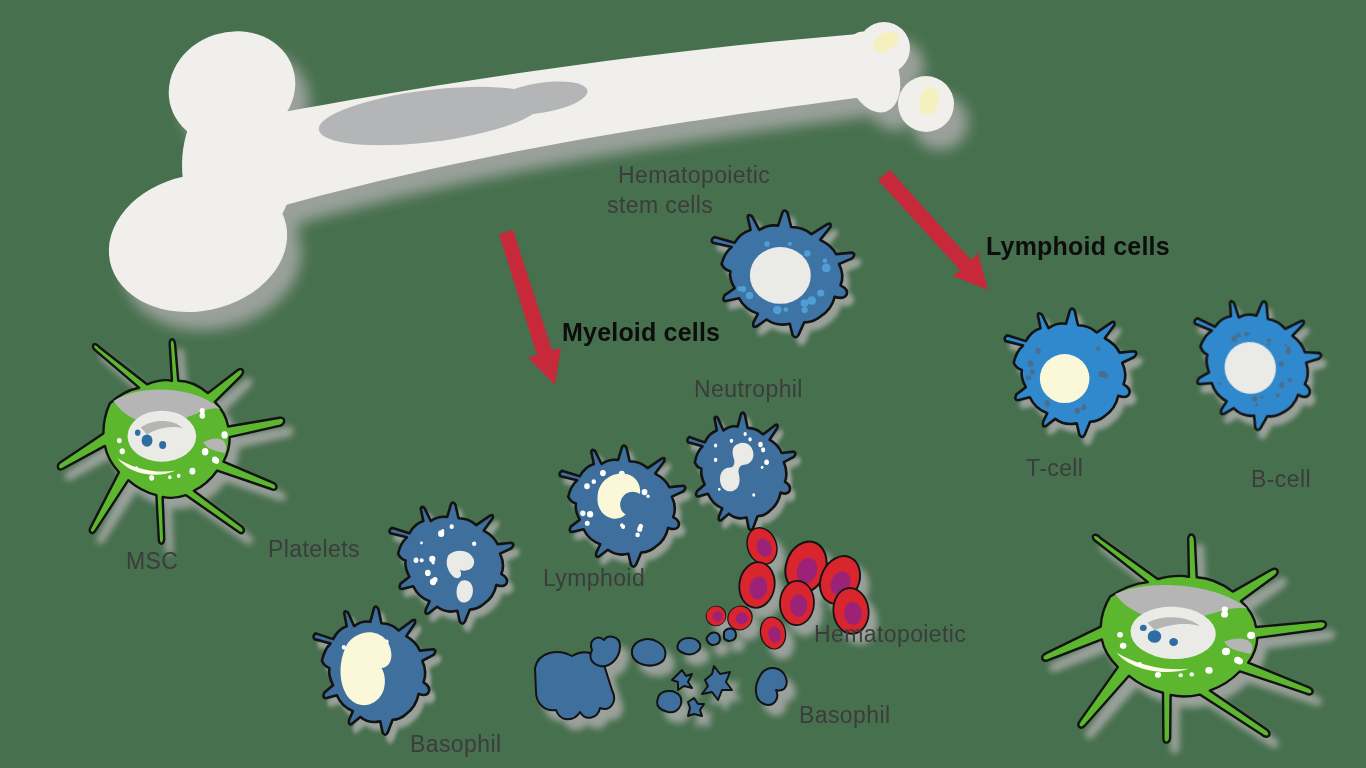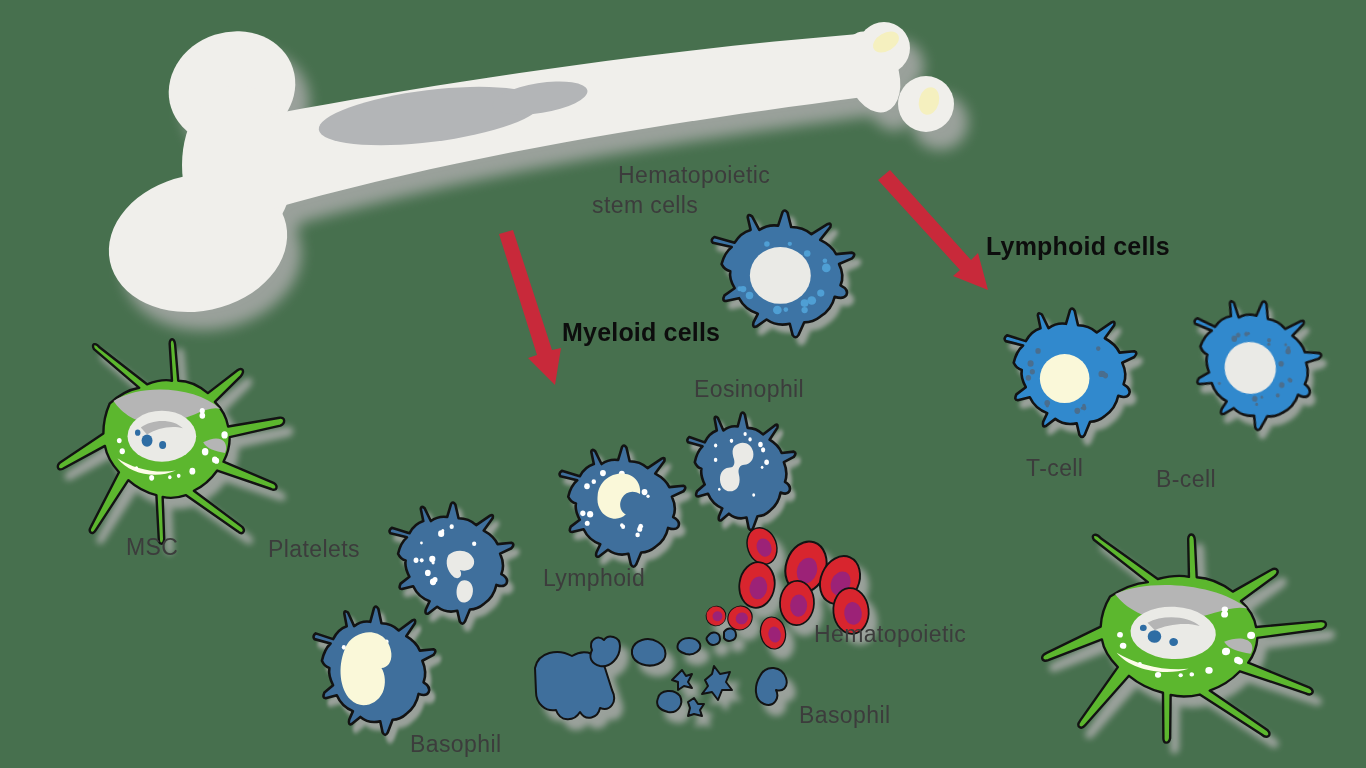--- a/index.html
+++ b/index.html
@@ -274,27 +274,27 @@
 
     <g class="shadowed">
       <use href="#msc-cell" transform="translate(55,335) scale(0.78,0.88)"></use>
     </g>
     <g class="shadowed">
       <use href="#msc-cell" transform="translate(1040,530) scale(0.97,0.90) rotate(3 150 120)"></use>
     </g>
   </svg>
 
   <div class="lbl" style="left:618px;top:162px">Hematopoietic</div>
-  <div class="lbl" style="left:592px;top:192px">stem cells</div>
+  <div class="lbl" style="left:607px;top:192px">stem cells</div>
 
   <div class="lbl-bold" style="left:562px;top:318px">Myeloid cells</div>
   <div class="lbl-bold" style="left:986px;top:232px">Lymphoid cells</div>
 
-  <div class="lbl" style="left:126px;top:534px">MSC</div>
+  <div class="lbl" style="left:126px;top:548px">MSC</div>
   <div class="lbl" style="left:268px;top:536px">Platelets</div>
   <div class="lbl" style="left:543px;top:565px">Lymphoid</div>
-  <div class="lbl" style="left:694px;top:376px">Eosinophil</div>
+  <div class="lbl" style="left:694px;top:376px">Neutrophil</div>
   <div class="lbl" style="left:410px;top:731px">Basophil</div>
   <div class="lbl" style="left:814px;top:621px">Hematopoietic</div>
   <div class="lbl" style="left:799px;top:702px">Basophil</div>
   <div class="lbl" style="left:1026px;top:455px">T-cell</div>
-  <div class="lbl" style="left:1156px;top:466px">B-cell</div>
+  <div class="lbl" style="left:1251px;top:466px">B-cell</div>
 </div>
 
 </body></html>

